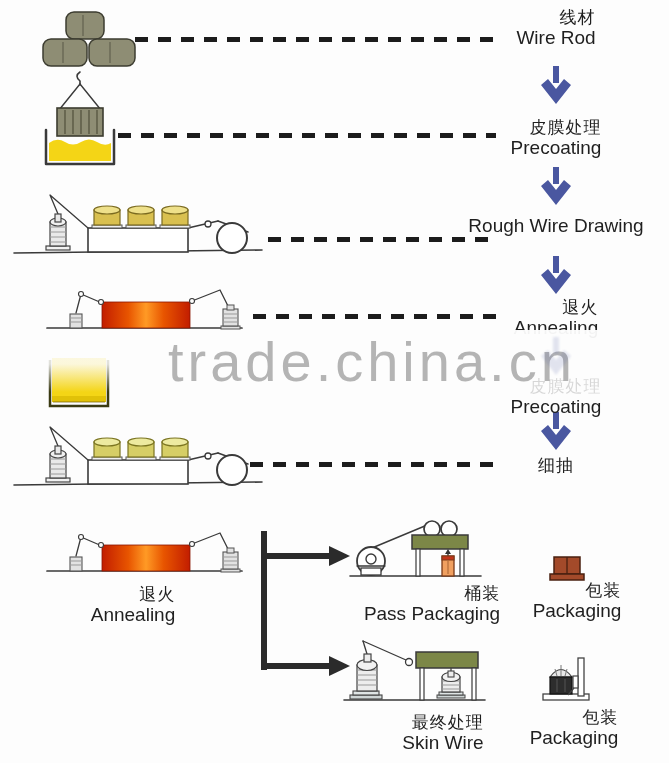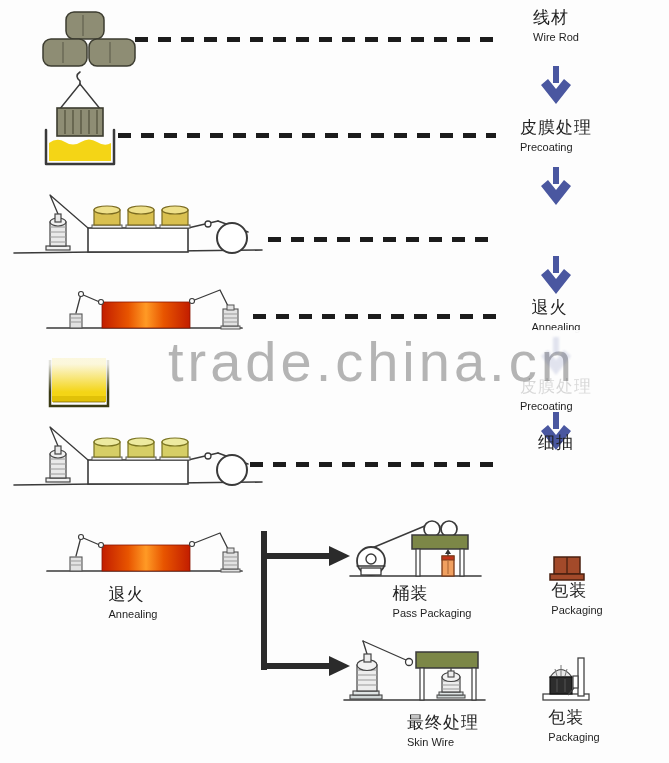--- a/index.html
+++ b/index.html
@@ -1,22 +1,22 @@
 <!DOCTYPE html>
 <html style="--arrow-blue: #4a57a0; --dash-black: #1c1c1c; --branch-black: #2b2b2b; --furnace-red: #c21d00; --furnace-orange: #ff9a25; --liquid-yellow: #f4d516; --table-green: #7c8747; --coil-olive: #8e8d74; --spool-gold: #d9c050; --pail-orange: #f0a060; --box-brown: #a34a2a; --watermark-gray: #b4b4b4; --text-black: #1f1f1f;"><head>
 <meta charset="utf-8">
 <style>
   html,body{margin:0;padding:0;background:#fff;}
   .canvas{
     position:relative;width:669px;height:763px;background:#fdfdfd;overflow:hidden;
     font-family:"Liberation Sans","DejaVu Sans",sans-serif;color:var(--text-black,#1f1f1f);
   }
-  .lbl{position:absolute;transform:translateX(-50%);text-align:left;white-space:nowrap;z-index:2;}
+  .lbl{position:absolute;transform:translateX(-50%);text-align:right;white-space:nowrap;z-index:2;}
   .lbl .zh{display:block;font-size:17px;line-height:21px;letter-spacing:1px;}
-  .lbl .en{display:block;font-size:11px;line-height:19px;}
+  .lbl .en{display:block;font-size:19px;line-height:19px;}
   .washed{opacity:.17;filter:blur(.6px);}
   .dash{position:absolute;height:5px;z-index:1;
     background:repeating-linear-gradient(90deg,var(--dash-black,#1c1c1c) 0 13px,transparent 13px 23px);}
   .flow-arrow{position:absolute;width:34px;height:40px;z-index:2;}
   .flow-arrow.faint{opacity:.15;filter:blur(.8px);z-index:7;}
   .illus{position:absolute;z-index:1;}
   .vbar,.hbar{position:absolute;background:var(--branch-black,#2b2b2b);z-index:2;}
   .tri{position:absolute;width:0;height:0;z-index:2;
     border-top:10px solid transparent;border-bottom:10px solid transparent;
     border-left:21px solid var(--branch-black,#2b2b2b);}
@@ -304,20 +304,21 @@
   </div>
 
   <div class="flow-arrow" style="left:539px;top:167px">
     <svg width="34" height="40" viewBox="0 0 34 40">
       <path d="M14,0 h6 v17 h-6 z" style="fill:var(--arrow-blue,#4a57a0)"></path>
       <path d="M17,38 L2,19 L9,13 L17,23 L25,13 L32,19 Z" style="fill:var(--arrow-blue,#4a57a0)"></path>
     </svg>
   </div>
 
   <div class="lbl" style="left:556px;top:216px">
+    <span class="en">Rough Wire Drawing</span>
   </div>
 
   <div class="flow-arrow" style="left:539px;top:256px">
     <svg width="34" height="40" viewBox="0 0 34 40">
       <path d="M14,0 h6 v17 h-6 z" style="fill:var(--arrow-blue,#4a57a0)"></path>
       <path d="M17,38 L2,19 L9,13 L17,23 L25,13 L32,19 Z" style="fill:var(--arrow-blue,#4a57a0)"></path>
     </svg>
   </div>
 
   <div class="lbl" style="left:556px;top:297px">
@@ -337,21 +338,21 @@
     <span class="en">Precoating</span>
   </div>
 
   <div class="flow-arrow" style="left:539px;top:412px">
     <svg width="34" height="40" viewBox="0 0 34 40">
       <path d="M14,0 h6 v17 h-6 z" style="fill:var(--arrow-blue,#4a57a0)"></path>
       <path d="M17,38 L2,19 L9,13 L17,23 L25,13 L32,19 Z" style="fill:var(--arrow-blue,#4a57a0)"></path>
     </svg>
   </div>
 
-  <div class="lbl" style="left:556px;top:432px">
+  <div class="lbl" style="left:556px;top:455px">
     <span class="zh">细抽</span>
   </div>
 
   <div class="lbl" style="left:133px;top:584px">
     <span class="zh">退火</span>
     <span class="en">Annealing</span>
   </div>
 
   <div class="lbl" style="left:432px;top:583px">
     <span class="zh">桶装</span>

